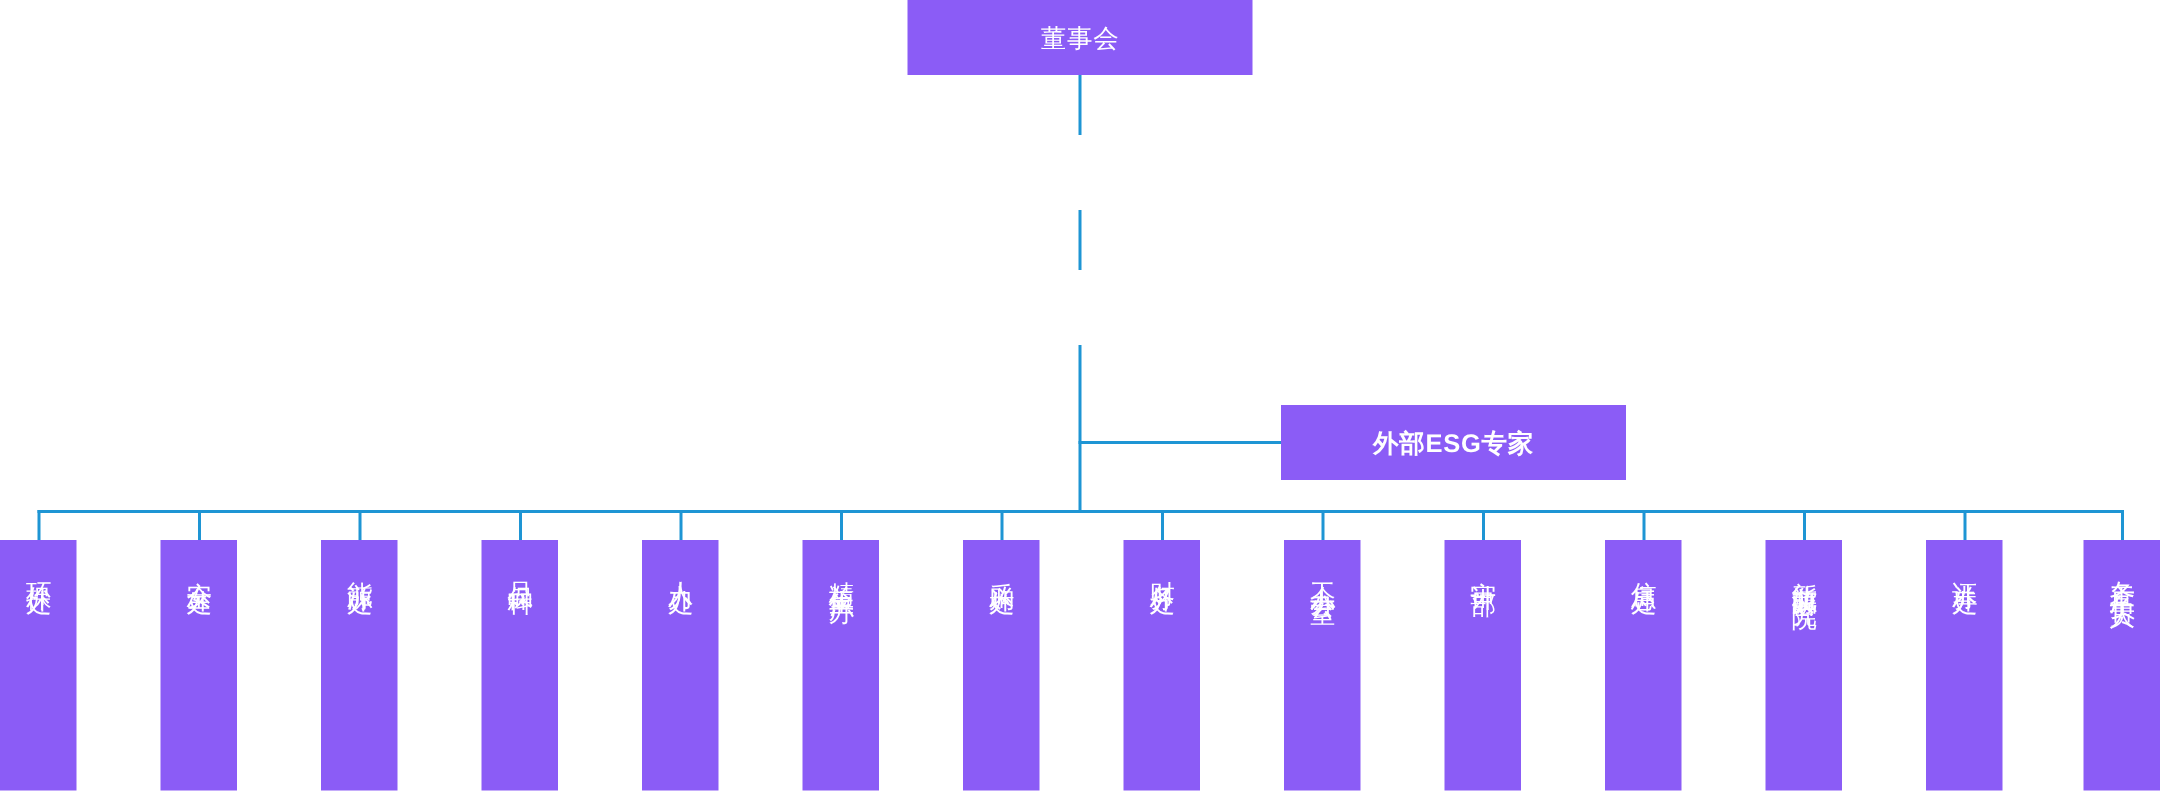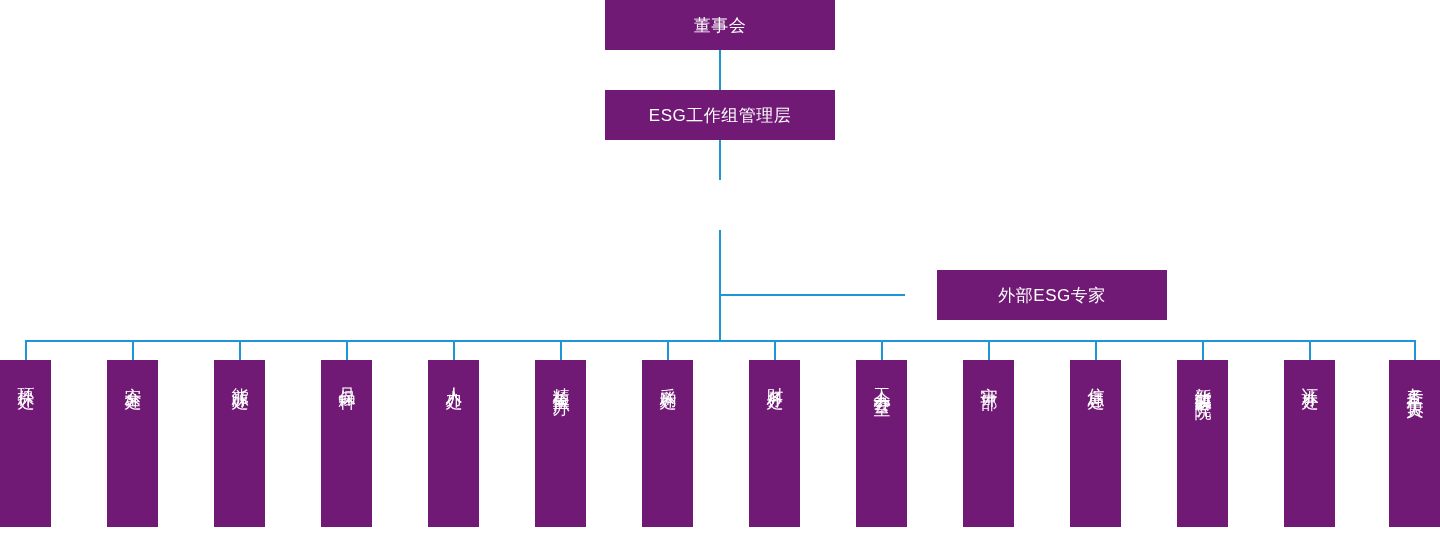--- a/index.html
+++ b/index.html
@@ -10,21 +10,21 @@
   #chart-root {
     position: relative;
     width: 1440px;
     height: 535px;
     background: #ffffff;
     font-family: "Liberation Sans", "DejaVu Sans", sans-serif;
     overflow: hidden;
   }
   .node {
     position: absolute;
-    background: #701a75;
+    background: #8b5cf6;
     color: #ffffff;
     display: flex;
     align-items: center;
     justify-content: center;
     box-sizing: border-box;
     letter-spacing: 0.5px;
   }
   .node-top {
     width: 230px;
     height: 50px;
@@ -64,26 +64,23 @@
   <div class="connector conn-v" style="left:719px; top:230px; height:111px;"></div>
 
   <div class="connector conn-h" style="left:719px; top:294px; width:186px;"></div>
 
   <div class="connector conn-h" style="left:25px; top:340px; width:1390px;"></div>
 
   <div class="node node-top" style="left:605px; top:0px;">
     <span>董事会</span>
   </div>
 
-  <div class="node node-top" style="left:605px; top:90px;">
-    <span>ESG工作组管理层</span>
-  </div>
 
 
-  <div class="node node-top" style="left:937px; top:270px;">
+  <div class="node node-top" style="left:854px; top:270px;font-weight:bold;">
     <span>外部ESG专家</span>
   </div>
 
   <div class="connector conn-v" style="left:25px;   top:340px; height:20px;"></div>
   <div class="connector conn-v" style="left:132px;  top:340px; height:20px;"></div>
   <div class="connector conn-v" style="left:239px;  top:340px; height:20px;"></div>
   <div class="connector conn-v" style="left:346px;  top:340px; height:20px;"></div>
   <div class="connector conn-v" style="left:453px;  top:340px; height:20px;"></div>
   <div class="connector conn-v" style="left:560px;  top:340px; height:20px;"></div>
   <div class="connector conn-v" style="left:667px;  top:340px; height:20px;"></div>

